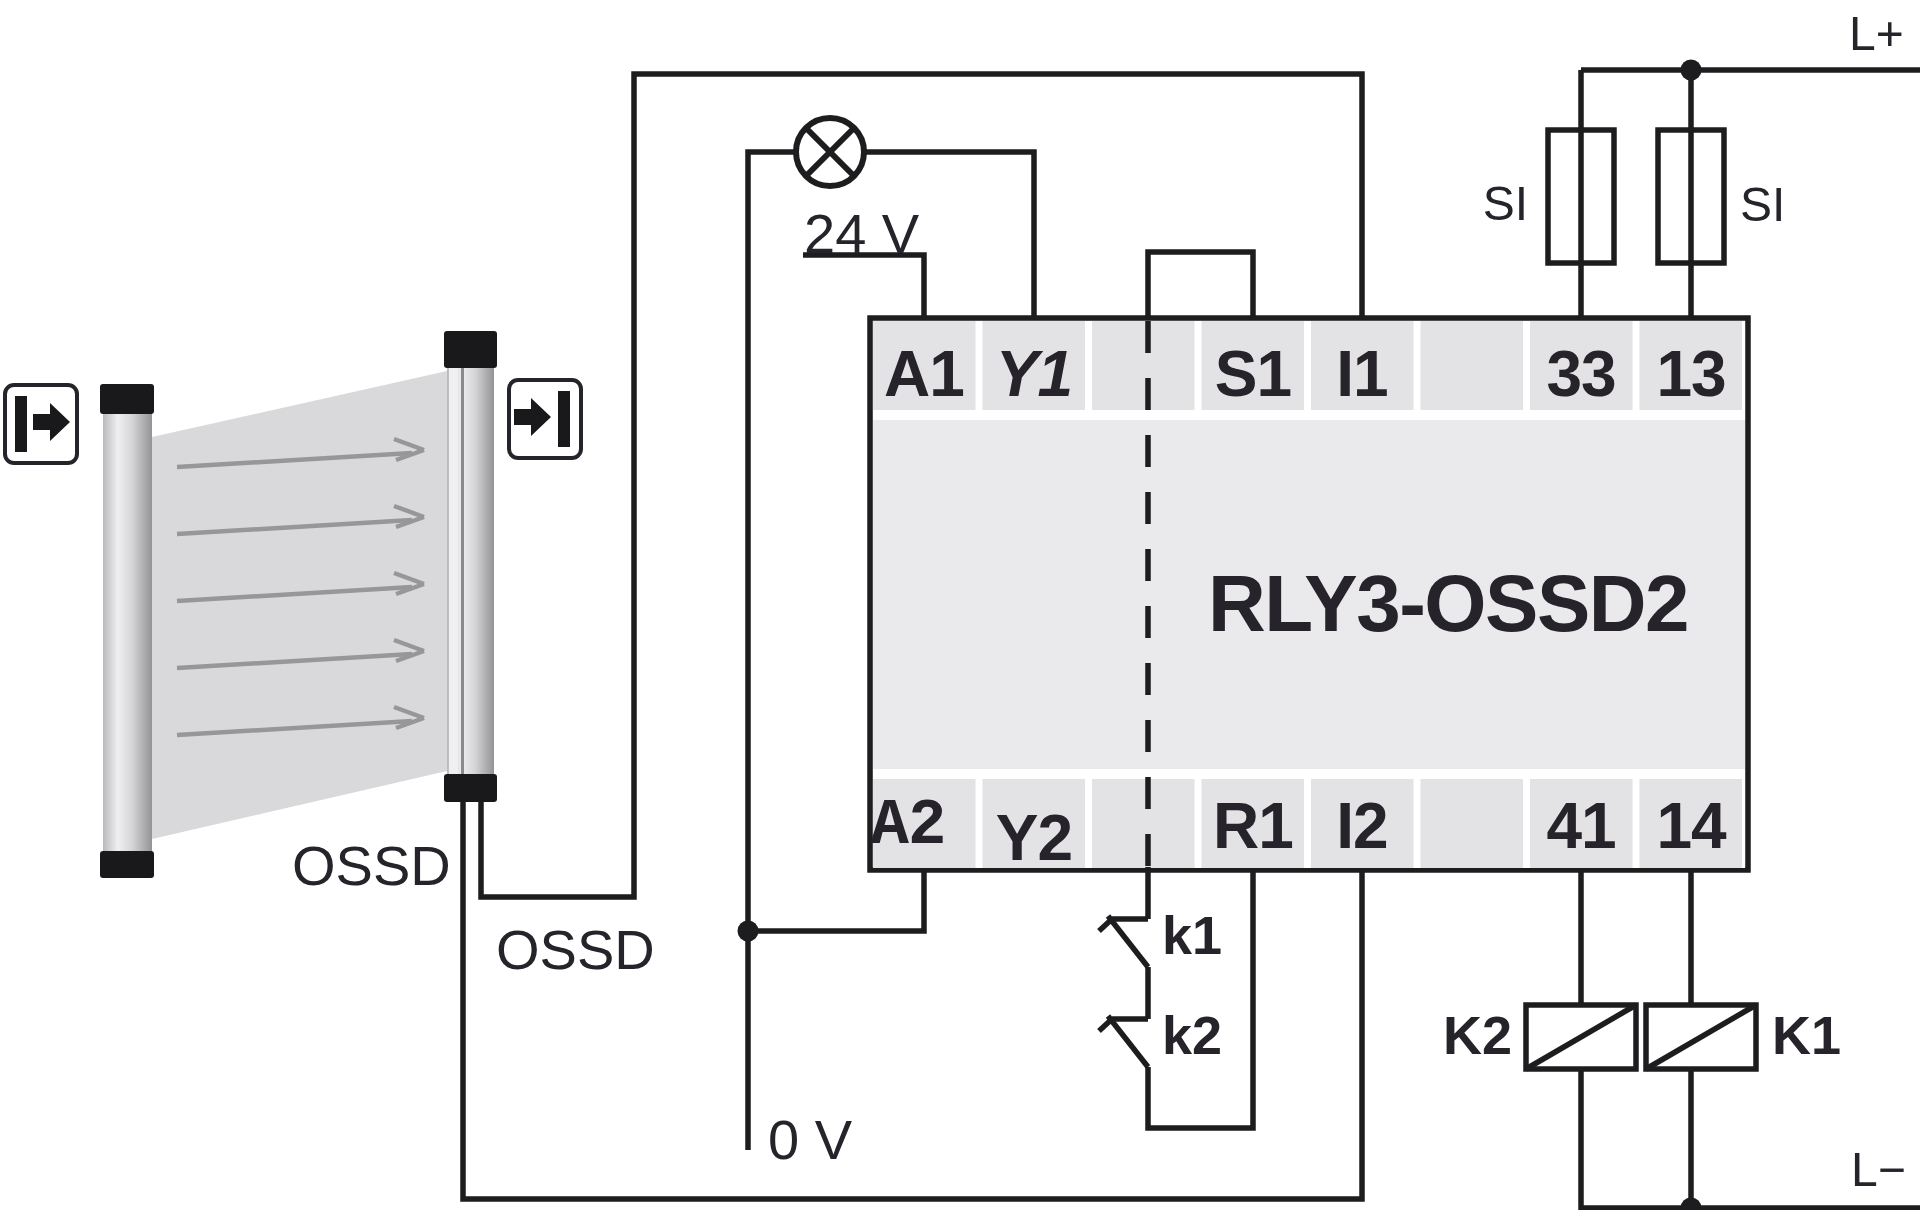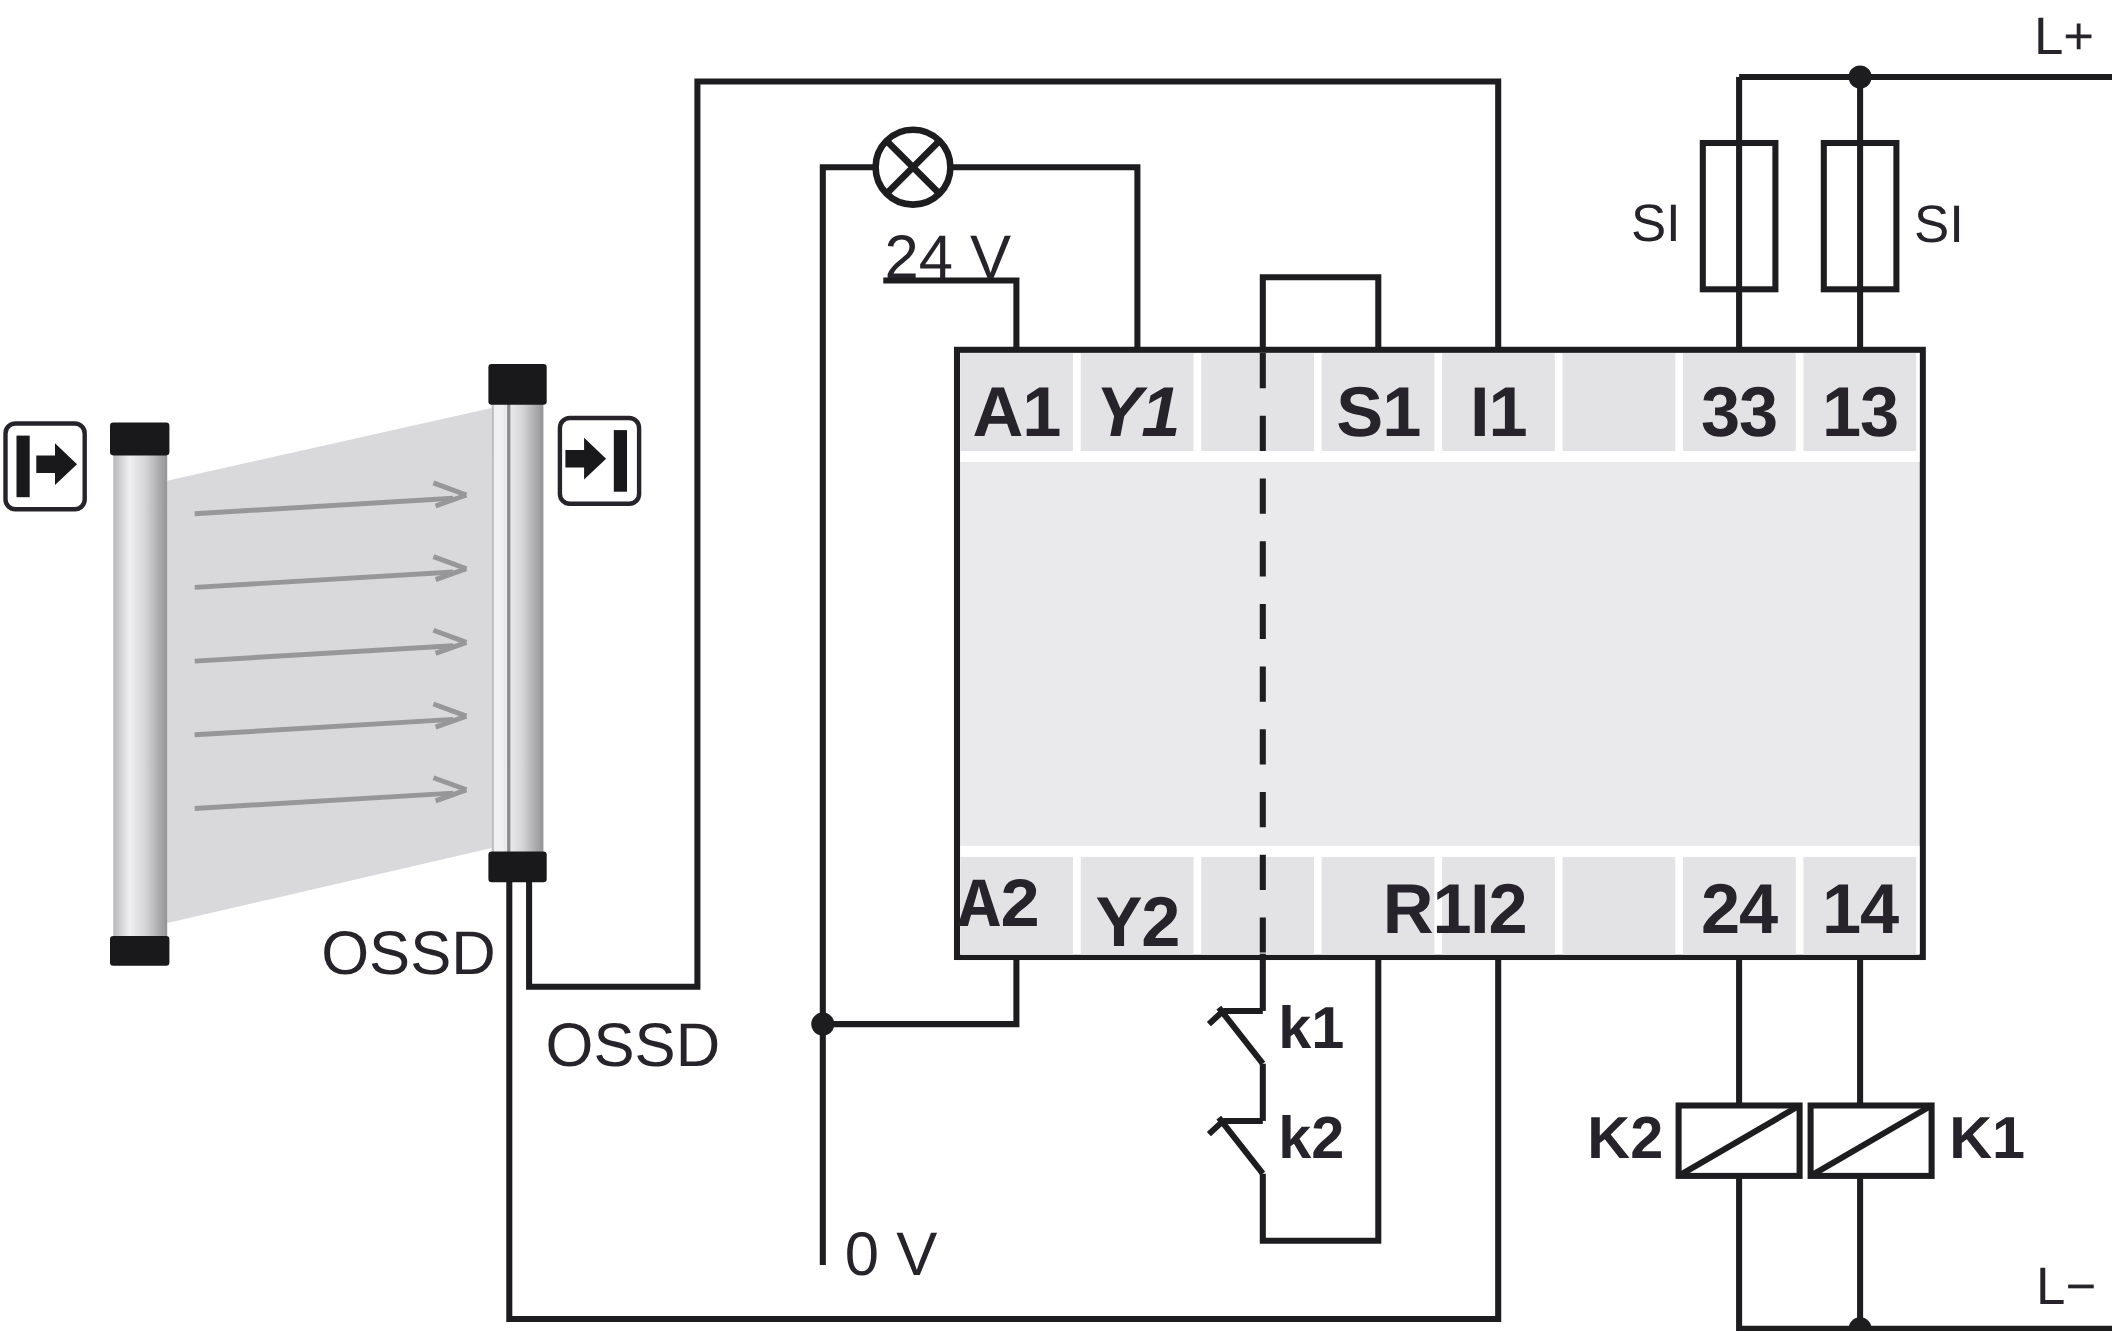--- a/index.html
+++ b/index.html
@@ -190,32 +190,33 @@
 
   <div class="lbl f56" style="left:292px; top:826px;">OSSD</div>
   <div class="lbl f56" style="left:496px; top:910px;">OSSD</div>
 
   <div class="lbl f54" style="left:1162px; top:908px;">k1</div>
   <div class="lbl f54" style="left:1162px; top:1008px;">k2</div>
 
   <div class="lbl f54 ralign" style="left:1412px; top:1008px; width:100px;">K2</div>
   <div class="lbl f54" style="left:1772px; top:1008px;">K1</div>
 
+  <div class="lbl title" style="left:1448px; top:564px;">RLY3-OSSD2</div>
 
   <div class="lbl term" style="left:924px;  top:342px;">A1</div>
   <div class="lbl term" style="left:1034px; top:342px;font-style:italic;">Y1</div>
   <div class="lbl term" style="left:1143px; top:342px;"></div>
   <div class="lbl term" style="left:1253px; top:342px;">S1</div>
   <div class="lbl term" style="left:1362px; top:342px;">I1</div>
   <div class="lbl term" style="left:1472px; top:342px;"></div>
   <div class="lbl term" style="left:1581px; top:342px;">33</div>
   <div class="lbl term" style="left:1691px; top:342px;">13</div>
 
   <div class="lbl term" style="left:908px;  top:794px;font-family:Liberation Mono, monospace;">A2</div>
   <div class="lbl term" style="left:1034px; top:794px;margin-top:12px;">Y2</div>
   <div class="lbl term" style="left:1143px; top:794px;"></div>
-  <div class="lbl term" style="left:1253px; top:794px;margin-left:44px;">R1</div>
+  <div class="lbl term" style="left:1253px; top:794px;">R1</div>
   <div class="lbl term" style="left:1362px; top:794px;">I2</div>
   <div class="lbl term" style="left:1472px; top:794px;"></div>
-  <div class="lbl term" style="left:1581px; top:794px;">24</div>
+  <div class="lbl term" style="left:1581px; top:794px;">41</div>
   <div class="lbl term" style="left:1691px; top:794px;">14</div>
 
 </div>
 
 </body></html>

